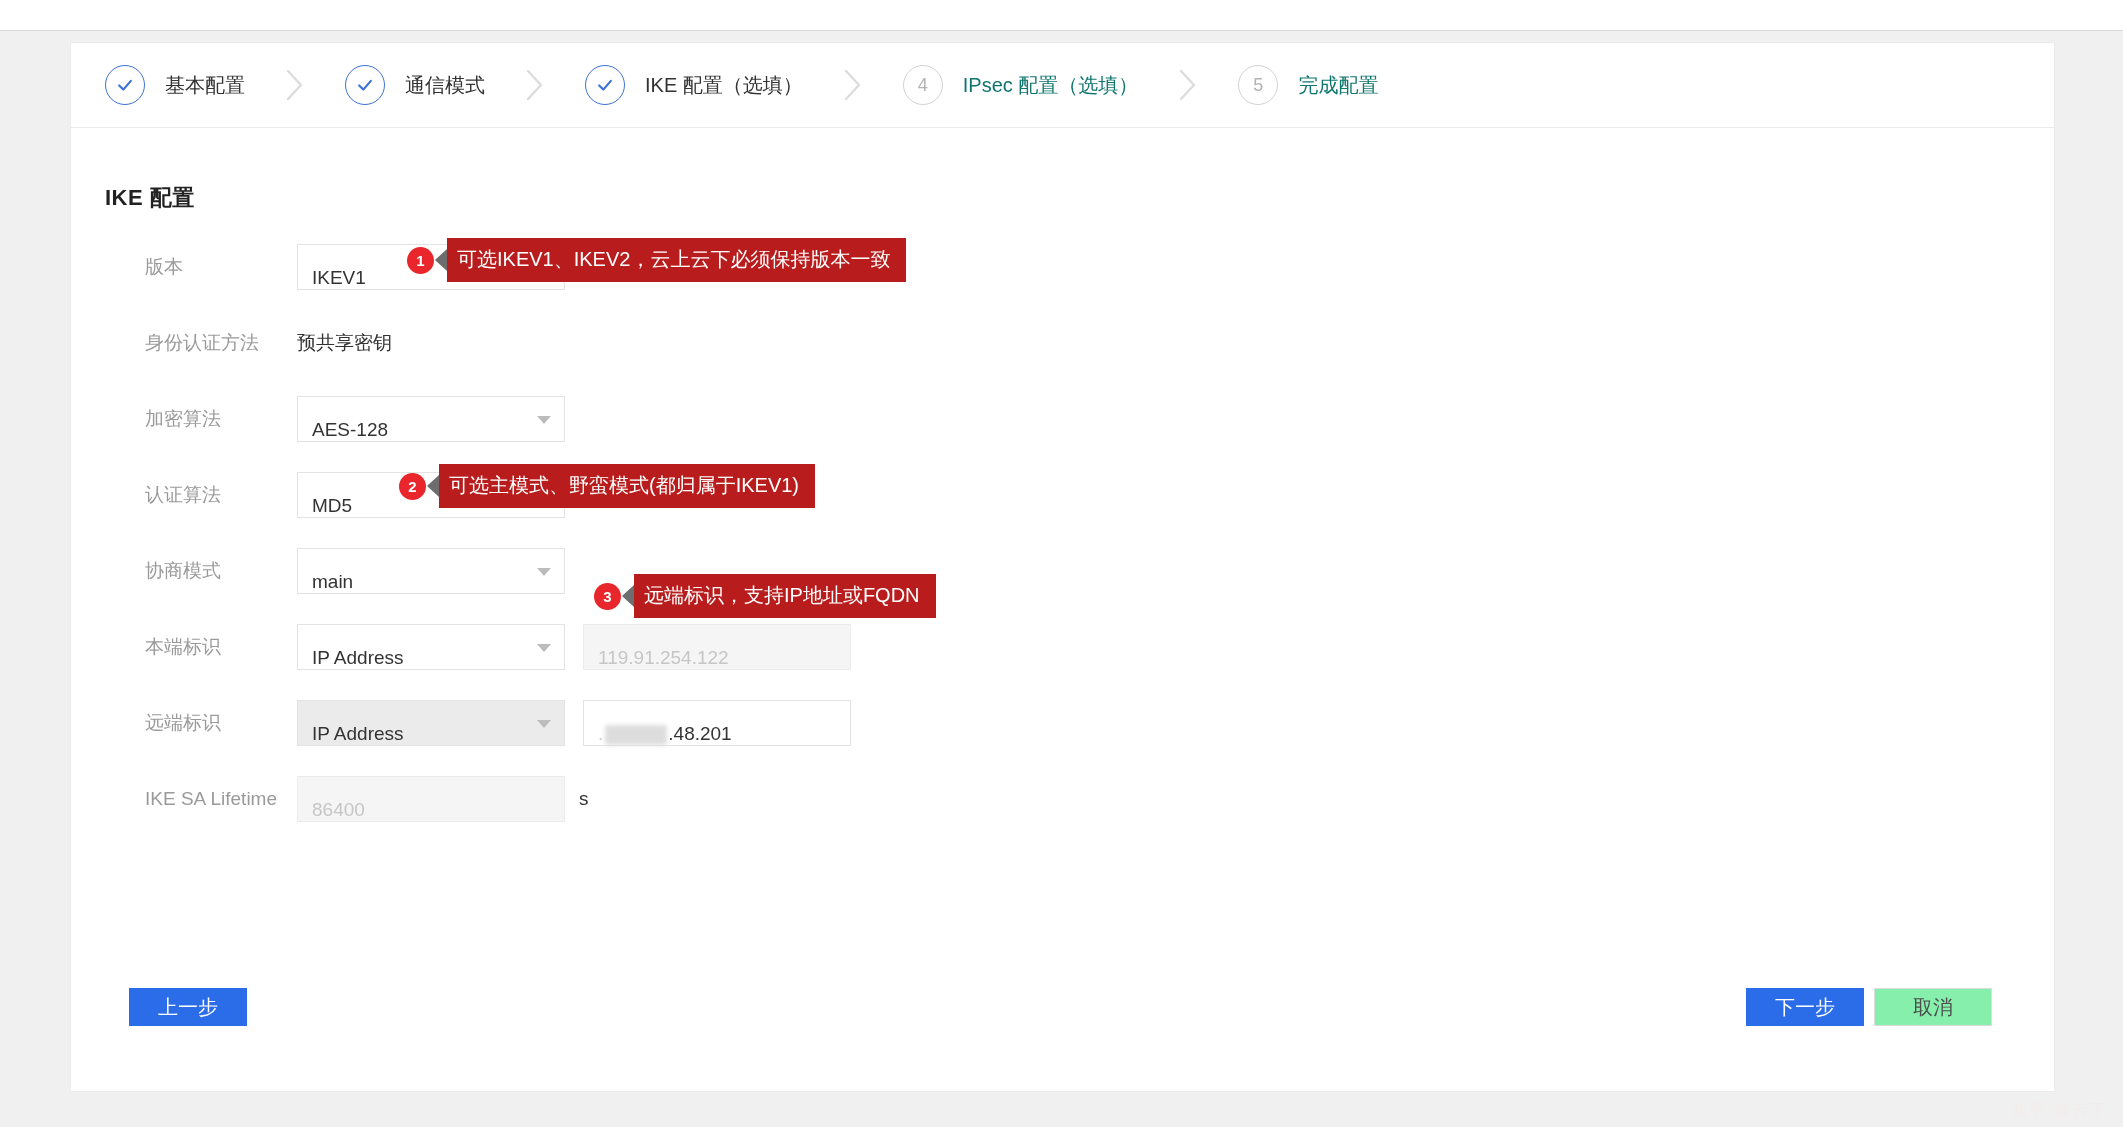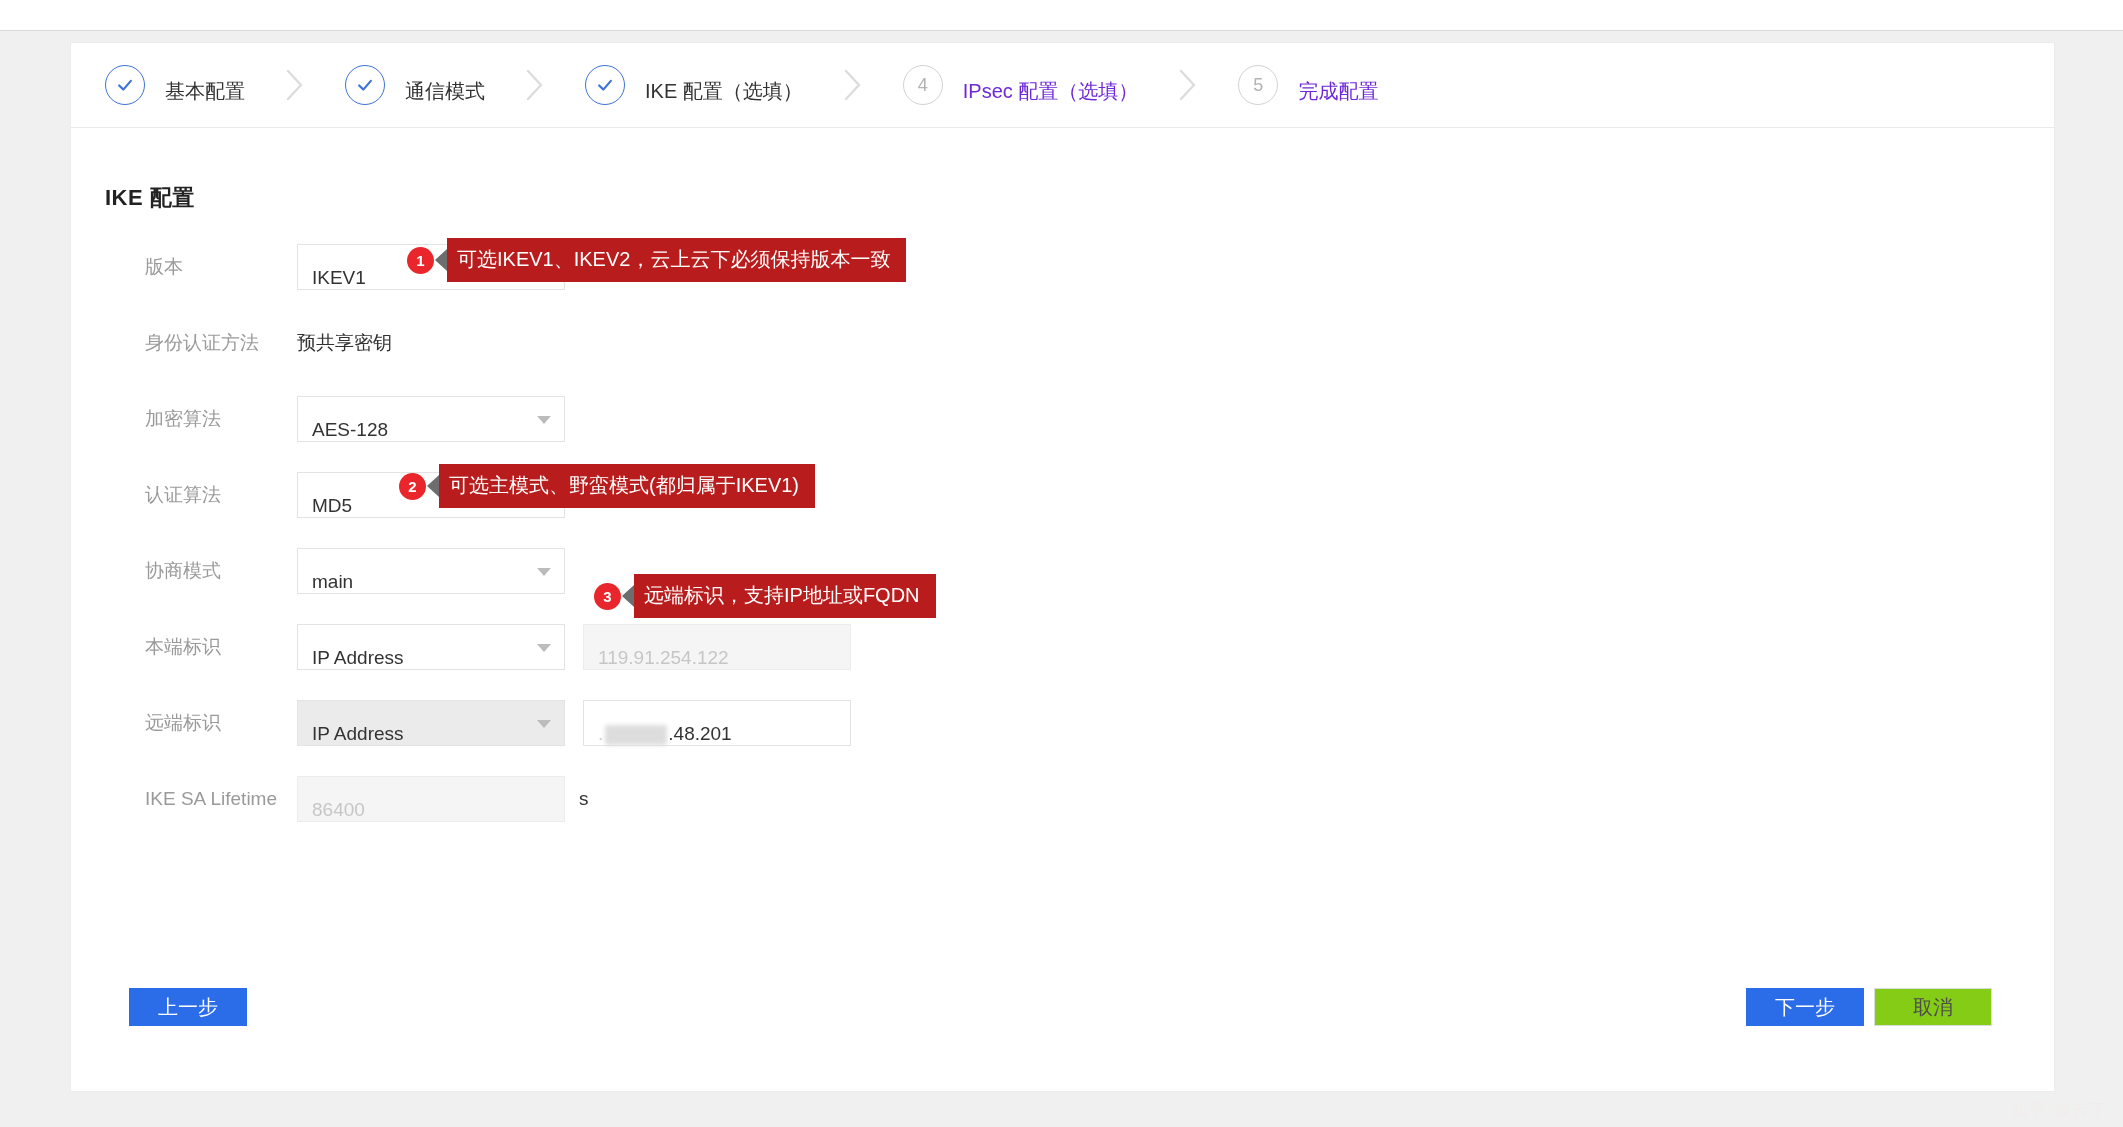--- a/index.html
+++ b/index.html
@@ -30,38 +30,38 @@
   }
 
   
   .stepper {
     position: absolute; left: 0; top: 0;
     width: 100%; height: 85px;
     display: flex; align-items: center;
     padding-left: 34px;
     border-bottom: 1px solid #eaeaea;
   }
-  .step { display: flex; align-items: flex-end; }
+  .step { display: flex; align-items: center; }
   .step-circle {
     width: 40px; height: 40px; border-radius: 50%;
     border: 1.5px solid #3b73d6;
     display: flex; align-items: center; justify-content: center;
     color: #3b73d6; font-size: 18px; flex: none;
   }
   .step.pending .step-circle {
     border-color: #d2d2d2; color: #b3b3b3;
   }
   .step-check { display: block; width: 20px; height: 20px; }
   .step-label {
     margin-left: 20px;
     font-size: 20px;
     color: #333333;
     white-space: nowrap;
   }
-  .step.pending .step-label { color: #6d28d9; }
+  .step.pending .step-label { color: #0f766e; }
   .step-sep {
     width: 100px;
     display: flex; align-items: center; justify-content: center;
     color: #dcdcdc;
   }
   .step-sep svg { display: block; }
 
   
   .form-title {
     position: absolute; left: 34px; top: 140px;
@@ -165,21 +165,21 @@
   
   .btn {
     height: 38px;
     min-width: 118px;
     display: inline-flex; align-items: center; justify-content: center;
     font-size: 20px;
     cursor: pointer;
     user-select: none;
   }
   .btn-primary { background: #2b6ce8; color: #ffffff; border: 1px solid #2b6ce8; }
-  .btn-default { background: #84cc16; color: #4d4d4d; border: 1px solid #dcdcdc; }
+  .btn-default { background: #86efac; color: #4d4d4d; border: 1px solid #dcdcdc; }
   .footer-left { position: absolute; left: 58px; top: 945px; }
   .footer-right { position: absolute; right: 62px; top: 945px; display: flex; gap: 10px; }
 
   .watermark {
     position: absolute; right: 15px; bottom: 6px;
     font-size: 16px; color: #f3ece9; letter-spacing: 2px;
     opacity: .9;
   }
 </style>
 </head>

